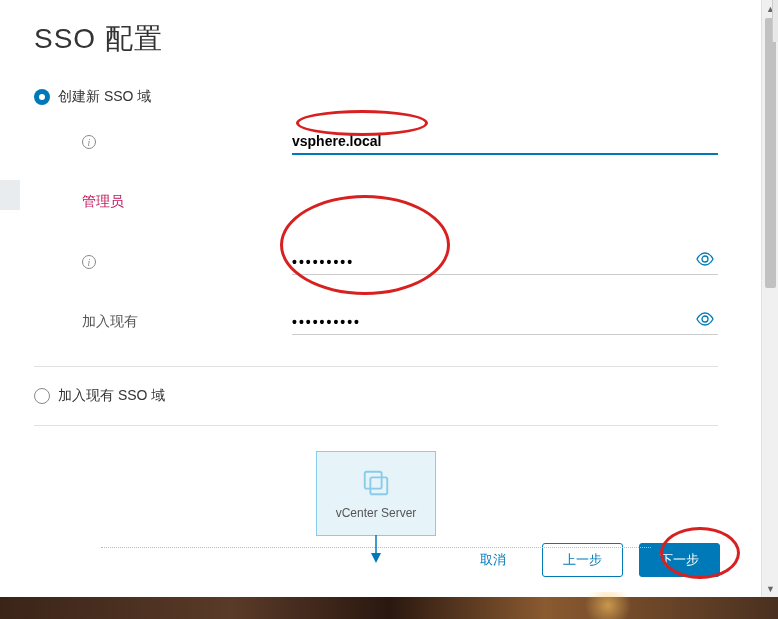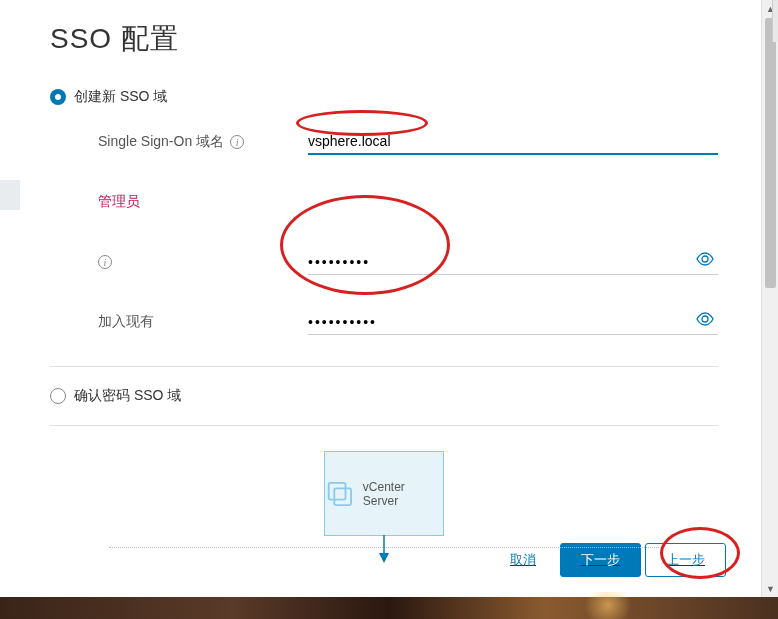--- a/index.html
+++ b/index.html
@@ -19,21 +19,21 @@
     }
     .sidebar-stub {
       position: absolute;
       left: 0;
       top: 180px;
       width: 20px;
       height: 30px;
       background: #e8ecef;
     }
     .container {
-      padding: 20px 60px 0 50px;
+      padding: 20px 60px 0 34px;
       height: 597px;
       position: relative;
     }
     .page-title {
       font-size: 28px;
       font-weight: 300;
       color: #333;
       margin-bottom: 30px;
       letter-spacing: 1px;
     }
@@ -106,20 +106,21 @@
       position: relative;
     }
     .form-value input {
       width: 100%;
       border: none;
       border-bottom: 1px solid #ccc;
       padding: 4px 30px 4px 0;
       font-size: 14px;
       outline: none;
       background: transparent;
+      font-weight: bold;
     }
     .form-value input.active {
       border-bottom: 2px solid #0079b8;
     }
     .form-value input[type="password"] {
       letter-spacing: 2px;
     }
     .static-value {
       padding: 4px 0;
       color: #be185d;
@@ -143,21 +144,21 @@
       align-items: center;
       margin-top: 25px;
       position: relative;
     }
     .vcenter-box {
       width: 120px;
       height: 85px;
       border: 1px solid #89cbea;
       background: #e6f3f9;
       display: flex;
-      flex-direction: row;
+      flex-direction: column;
       align-items: center;
       justify-content: center;
       gap: 8px;
       z-index: 2;
     }
     .vcenter-icon {
       width: 30px;
       height: 30px;
     }
     .vcenter-label {
@@ -174,25 +175,24 @@
       top: 96px;
       left: 50%;
       transform: translateX(-50%);
       width: 550px;
       border-top: 1px dotted #bbb;
       z-index: 1;
     }
     .button-row {
       position: absolute;
       bottom: 20px;
-      right: 52px;
-      display: flex;
-      align-items: center;
-      gap: 4px;
-      text-decoration: underline;
+      right: 58px;
+      display: flex;
+      align-items: center;
+      gap: 16px;
     }
     .btn {
       padding: 7px 20px;
       font-size: 13px;
       cursor: pointer;
       border-radius: 3px;
       border: 1px solid transparent;
       background: transparent;
     }
     .btn-link {
@@ -286,21 +286,20 @@
   <h1 class="page-title">SSO 配置</h1>
 
   <div class="radio-option">
     <span class="radio-circle selected"></span>
     <span class="radio-label">创建新 SSO 域</span>
   </div>
 
   <div class="form-section">
     <div class="form-row">
       <div class="form-label">
-        <span>Single Sign-On 域名</span>
         <span class="info-icon">i</span>
       </div>
       <div class="form-value">
         <input type="text" class="active" value="vsphere.local" style="">
       </div>
     </div>
 
     <div class="form-row">
       <div class="form-value">
         <div class="static-value">管理员</div>
@@ -333,21 +332,21 @@
             </svg>
         </span>
       </div>
     </div>
   </div>
 
   <div class="divider"></div>
 
   <div class="radio-option">
     <span class="radio-circle"></span>
-    <span class="radio-label">确认密码 SSO 域</span>
+    <span class="radio-label">加入现有 SSO 域</span>
   </div>
 
   <div class="divider"></div>
 
   <div class="diagram-area">
     <div class="vcenter-box">
       <svg class="vcenter-icon" viewBox="0 0 32 32">
         <rect x="4" y="4" width="18" height="18" rx="2" fill="none" stroke="#89cbea" stroke-width="2"></rect>
         <rect x="10" y="10" width="18" height="18" rx="2" fill="none" stroke="#89cbea" stroke-width="2"></rect>
       </svg>
@@ -355,22 +354,22 @@
     </div>
     <svg class="arrow-down" width="16" height="28" viewBox="0 0 16 28">
       <line x1="8" y1="0" x2="8" y2="20" stroke="#0079b8" stroke-width="1.5"></line>
       <polygon points="8,28 3,18 13,18" fill="#0079b8"></polygon>
     </svg>
     <div class="dotted-line"></div>
   </div>
 
   <div class="button-row">
     <button class="btn btn-link">取消</button>
+    <button class="btn btn-outline">上一步</button>
     <button class="btn btn-primary">下一步</button>
-    <button class="btn btn-outline">上一步</button>
   </div>
 </div>
 
 <div class="scrollbar">
   <div class="scrollbar-arrow up">▲</div>
   <div class="scrollbar-thumb"></div>
   <div class="scrollbar-arrow down">▼</div>
 </div>
 
 <div class="right-margin-stub"></div>

